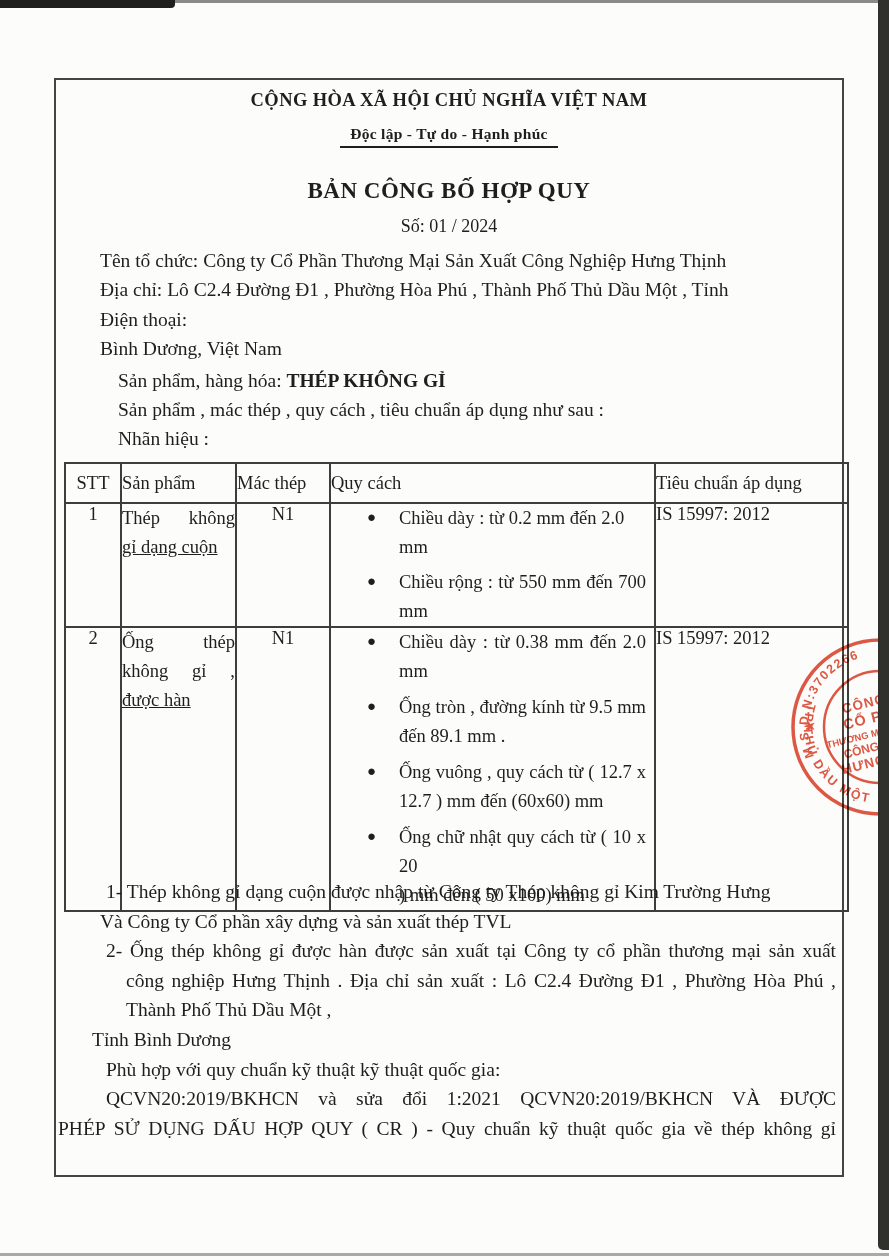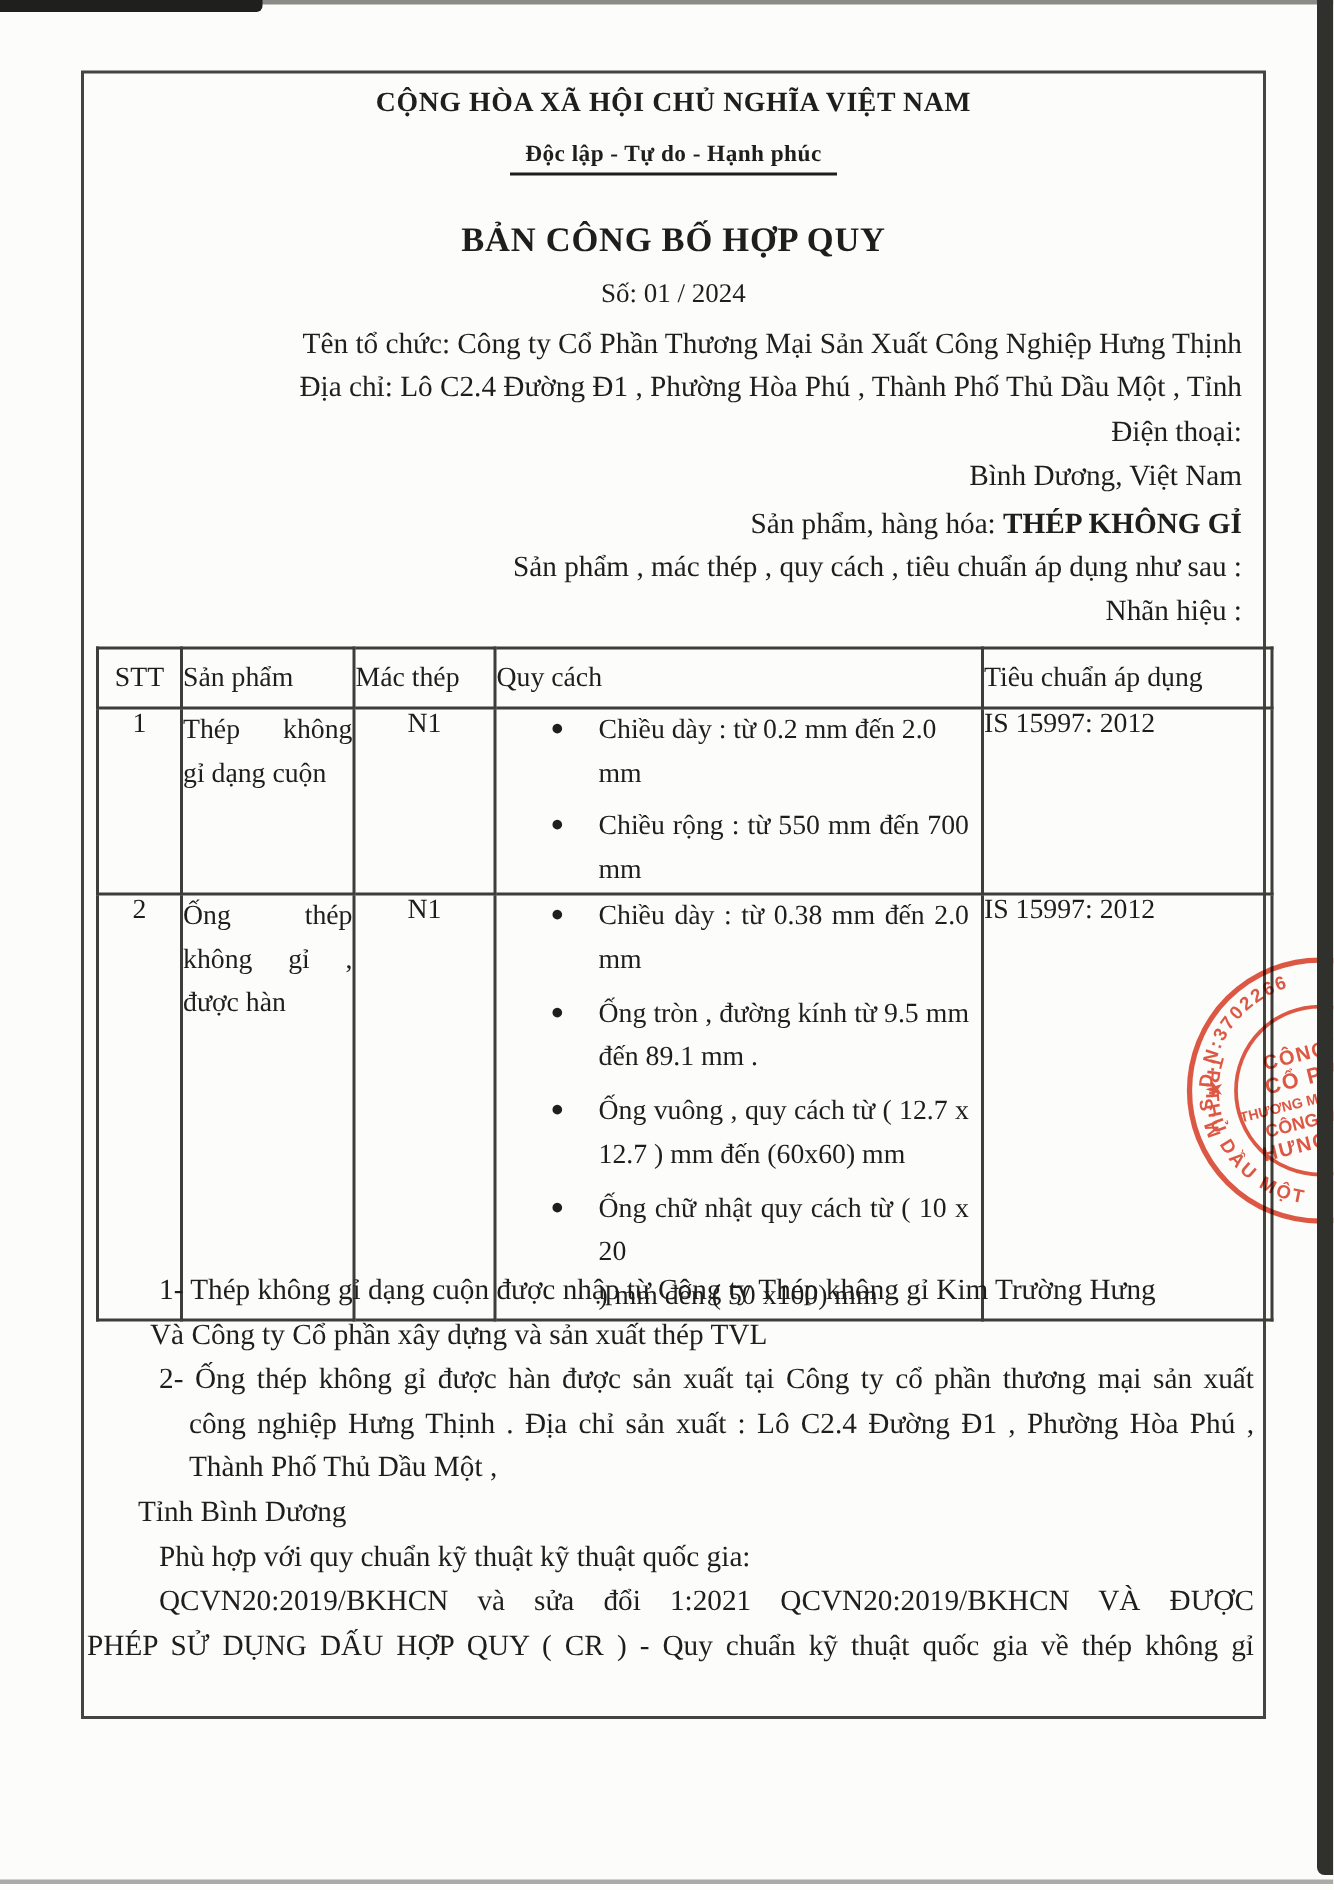--- a/index.html
+++ b/index.html
@@ -8,48 +8,48 @@
     overflow:hidden;font-family:"Liberation Serif", serif;color:#1e1e1c;
   }
   
   .edge-top{position:absolute;top:0;left:0;width:889px;height:3px;background:#8a8a86;z-index:6;}
   .edge-top-left{position:absolute;top:0;left:0;width:175px;height:8px;background:#1f1f1d;border-bottom-right-radius:4px;z-index:6;}
   .edge-right{position:absolute;top:0;right:0;width:11px;height:1250px;background:#30302c;border-bottom-left-radius:5px;z-index:6;}
   .edge-bottom{position:absolute;top:1253px;left:0;width:889px;height:3px;background:#a9a9a5;z-index:6;}
 
   
   .frame{
-    position:absolute;left:54px;top:47px;width:790px;height:1099px;
+    position:absolute;left:54px;top:78px;width:790px;height:1099px;
     border:2px solid #45453f;box-sizing:border-box;
   }
   .nat1{margin-top:10px;text-align:center;font-weight:bold;font-size:18.5px;letter-spacing:.4px;}
   .nat2wrap{text-align:center;margin-top:14px;}
   .nat2{display:inline-block;font-weight:bold;font-size:15.5px;border-bottom:2px solid #1e1e1c;padding:0 10px 3px 10px;letter-spacing:.3px;}
   .doc-title{margin-top:30px;text-align:center;font-weight:bold;font-size:23px;letter-spacing:.5px;}
   .doc-num{margin-top:12px;text-align:center;font-size:18px;}
 
-  .body-block{position:absolute;left:44px;right:14px;top:166px;font-size:19.5px;line-height:29.4px;text-align:right;}
+  .body-block{position:absolute;left:44px;right:14px;top:166px;font-size:19.5px;line-height:29.4px;}
   .ind{padding-left:18px;}
   .gap-top{margin-top:2px;}
   .bold{font-weight:bold;}
 
   table.spec{
     position:absolute;left:8px;top:382px;width:783px;border-collapse:collapse;table-layout:fixed;
     font-size:18.5px;
   }
   table.spec td{border:2px solid #3d3d39;vertical-align:top;padding:0;box-sizing:border-box;}
   .c-stt{width:56px;} .c-sp{width:115px;} .c-mt{width:94px;} .c-qc{width:325px;} .c-tc{width:193px;}
   tr.hdr td{height:40px;padding-top:9px;}
   td.hcell{padding-left:13px;border-radius:16px;}
   td.center{text-align:center;padding-left:0;}
   tr.r1 td{height:97px;} tr.r2 td{height:236px;}
   td.val{padding-top:9px;}
   td.sp-cell{padding:9px 7px 0 13px;}
   .jl{text-align:justify;text-align-last:justify;}
-  .nw{white-space:nowrap;}
+  .nw{white-space:nowrap;text-decoration:underline;}
   .sp-line{line-height:29px;}
   td.qc-cell{padding-top:9px;}
   .bullet{position:relative;padding-left:68px;padding-right:8px;line-height:29px;}
   .b-gap1{margin-bottom:6px;} .b-gap2{margin-bottom:7px;}
   .dot{position:absolute;left:36px;top:-1px;font-size:15px;}
   td.tc-cell{padding:9px 6px 0 13px;}
 
   .notes{position:absolute;left:44px;right:6px;top:797px;font-size:19.5px;line-height:29.6px;}
   .n-ind{padding-left:6px;}
   .n-wrap{padding-left:26px;}

